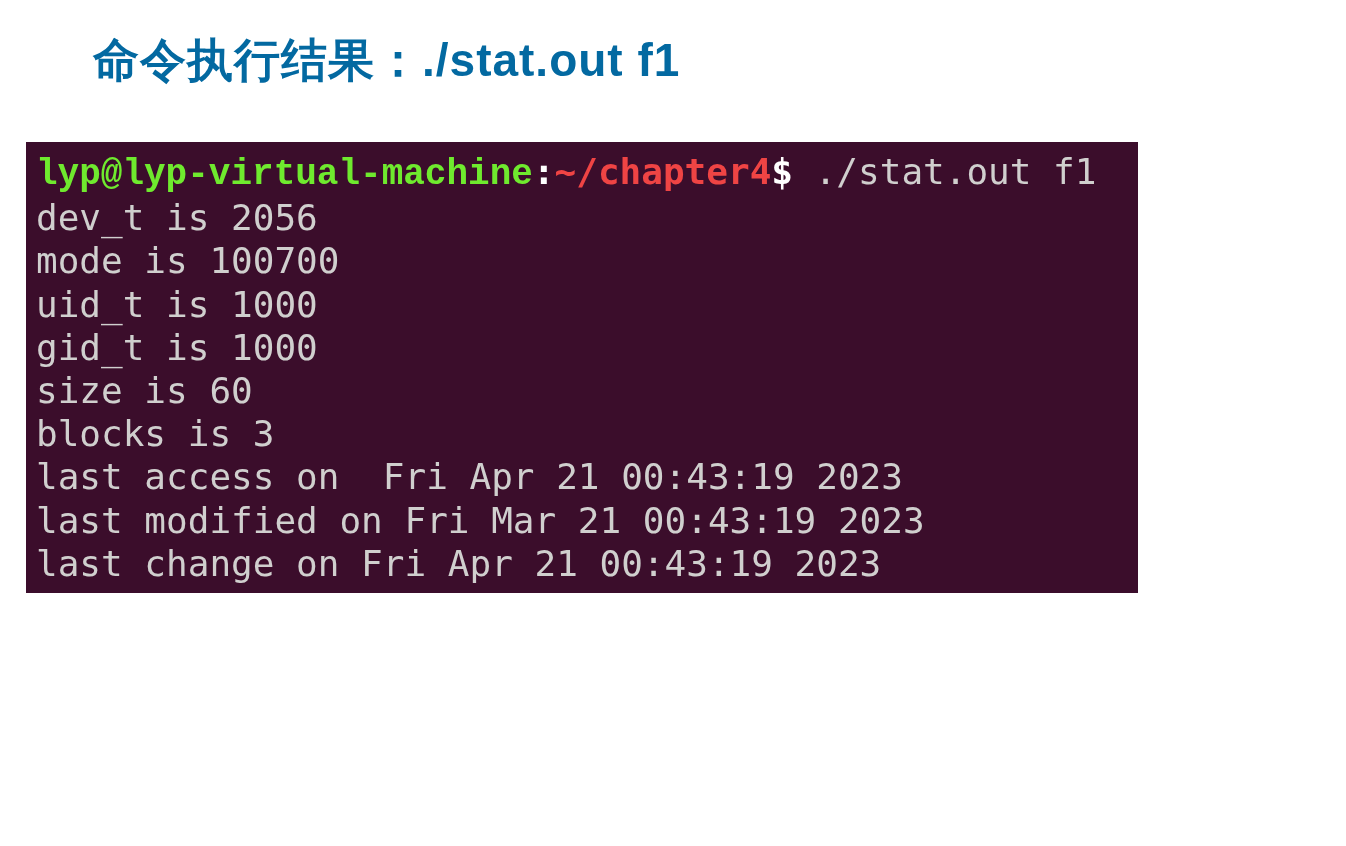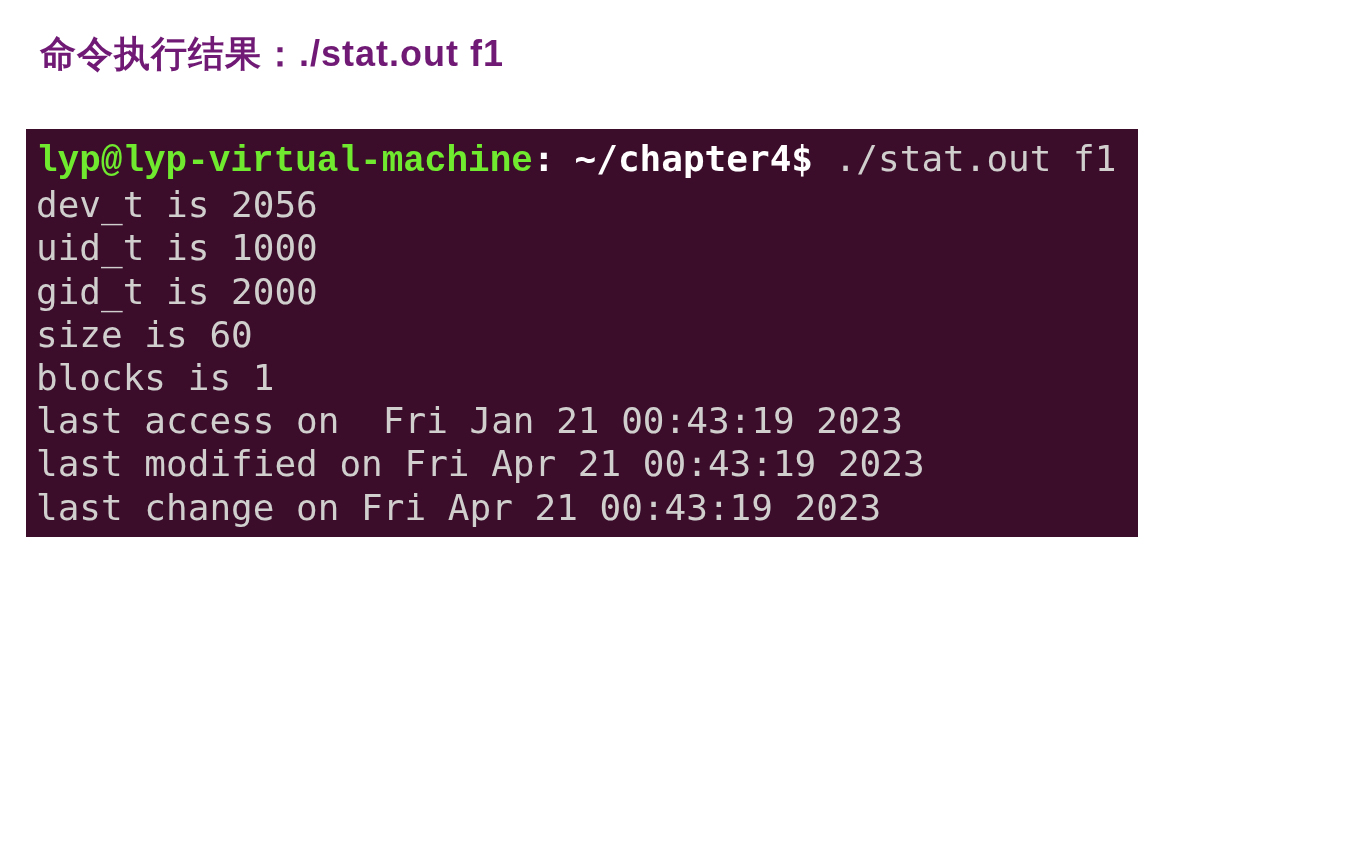--- a/index.html
+++ b/index.html
@@ -8,24 +8,24 @@
       box-sizing: border-box;
     }
     body {
       background: #ffffff;
       width: 1346px;
       height: 846px;
       font-family: "Microsoft YaHei", "SimSun", sans-serif;
       padding: 30px 0 0 0;
     }
     .heading {
-      color: #701a75;
-      font-size: 36px;
+      color: #0369a1;
+      font-size: 46px;
       font-weight: bold;
-      margin-left: 40px;
+      margin-left: 93px;
       margin-bottom: 50px;
       letter-spacing: 1px;
     }
     .heading .cmd {
       font-family: "Microsoft YaHei", sans-serif;
       font-weight: bold;
     }
     .terminal {
       background: #3b0d2b;
       margin-left: 26px;
@@ -40,23 +40,22 @@
     .prompt-user {
       color: #6fea2e;
       font-weight: bold;
       font-family: Liberation Mono, monospace;
     }
     .prompt-colon {
       color: #ffffff;
       font-weight: bold;
     }
     .prompt-path {
-      color: #ffffff;
+      color: #ef4444;
       font-weight: bold;
-      margin-left: 20px;
     }
     .prompt-dollar {
       color: #ffffff;
       font-weight: bold;
     }
     .prompt-cmd {
       color: #d0cfce;
     }
     .line {
       color: #d0cfce;
@@ -66,20 +65,21 @@
 </head>
 <body>
 
 <div class="heading">
   <span>命令执行结果：</span><span class="cmd">./stat.out    f1</span>
 </div>
 
 <div class="terminal">
   <div class="line"><span class="prompt-user">lyp@lyp-virtual-machine</span><span class="prompt-colon">:</span><span class="prompt-path">~/chapter4</span><span class="prompt-dollar">$</span><span class="prompt-cmd"> ./stat.out f1</span></div>
   <div class="line">dev_t is 2056</div>
+  <div class="line">mode is 100700</div>
   <div class="line">uid_t is 1000</div>
-  <div class="line">gid_t is 2000</div>
+  <div class="line">gid_t is 1000</div>
   <div class="line">size is 60</div>
-  <div class="line">blocks is 1</div>
-  <div class="line">last access on  Fri Jan 21 00:43:19 2023</div>
-  <div class="line">last modified on Fri Apr 21 00:43:19 2023</div>
+  <div class="line">blocks is 3</div>
+  <div class="line">last access on  Fri Apr 21 00:43:19 2023</div>
+  <div class="line">last modified on Fri Mar 21 00:43:19 2023</div>
   <div class="line">last change on Fri Apr 21 00:43:19 2023</div>
 </div>
 
 </body></html>

